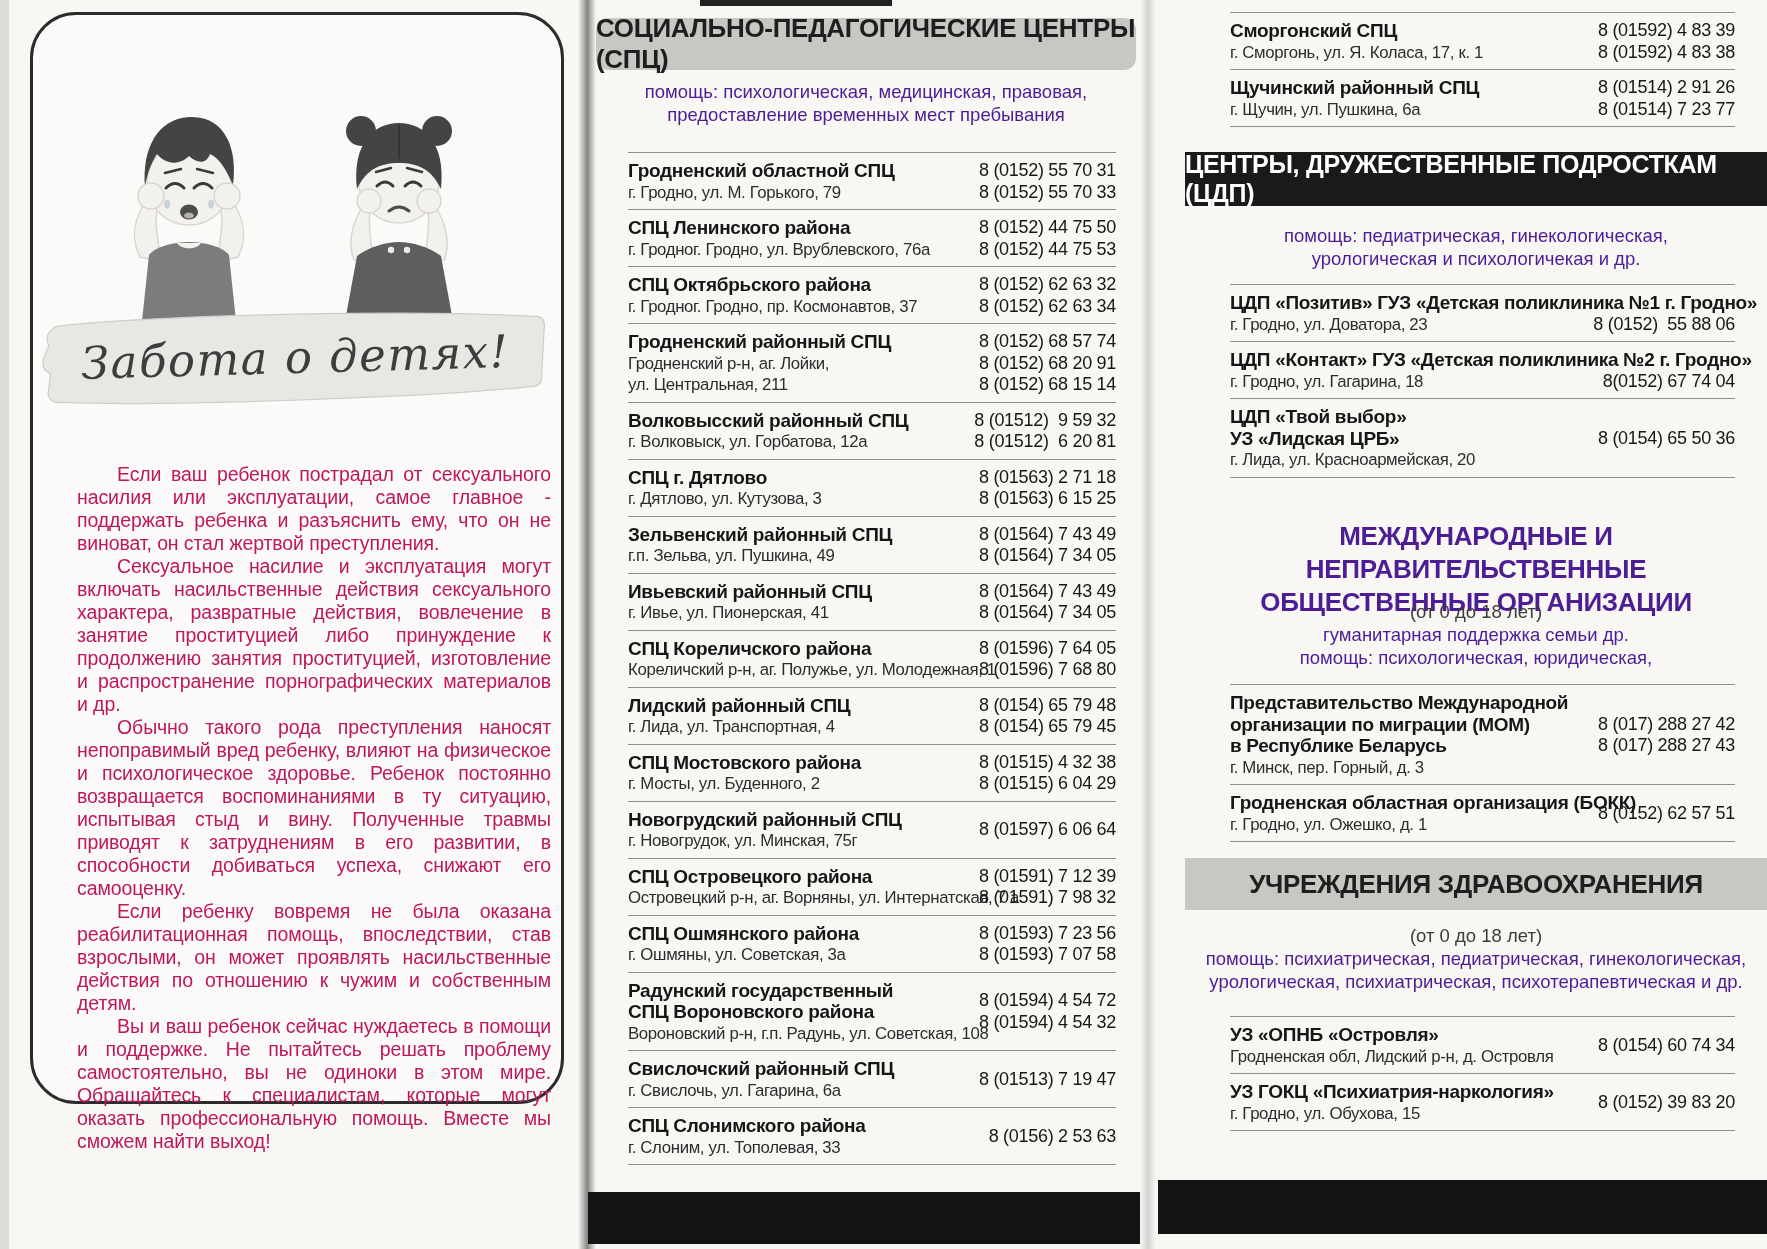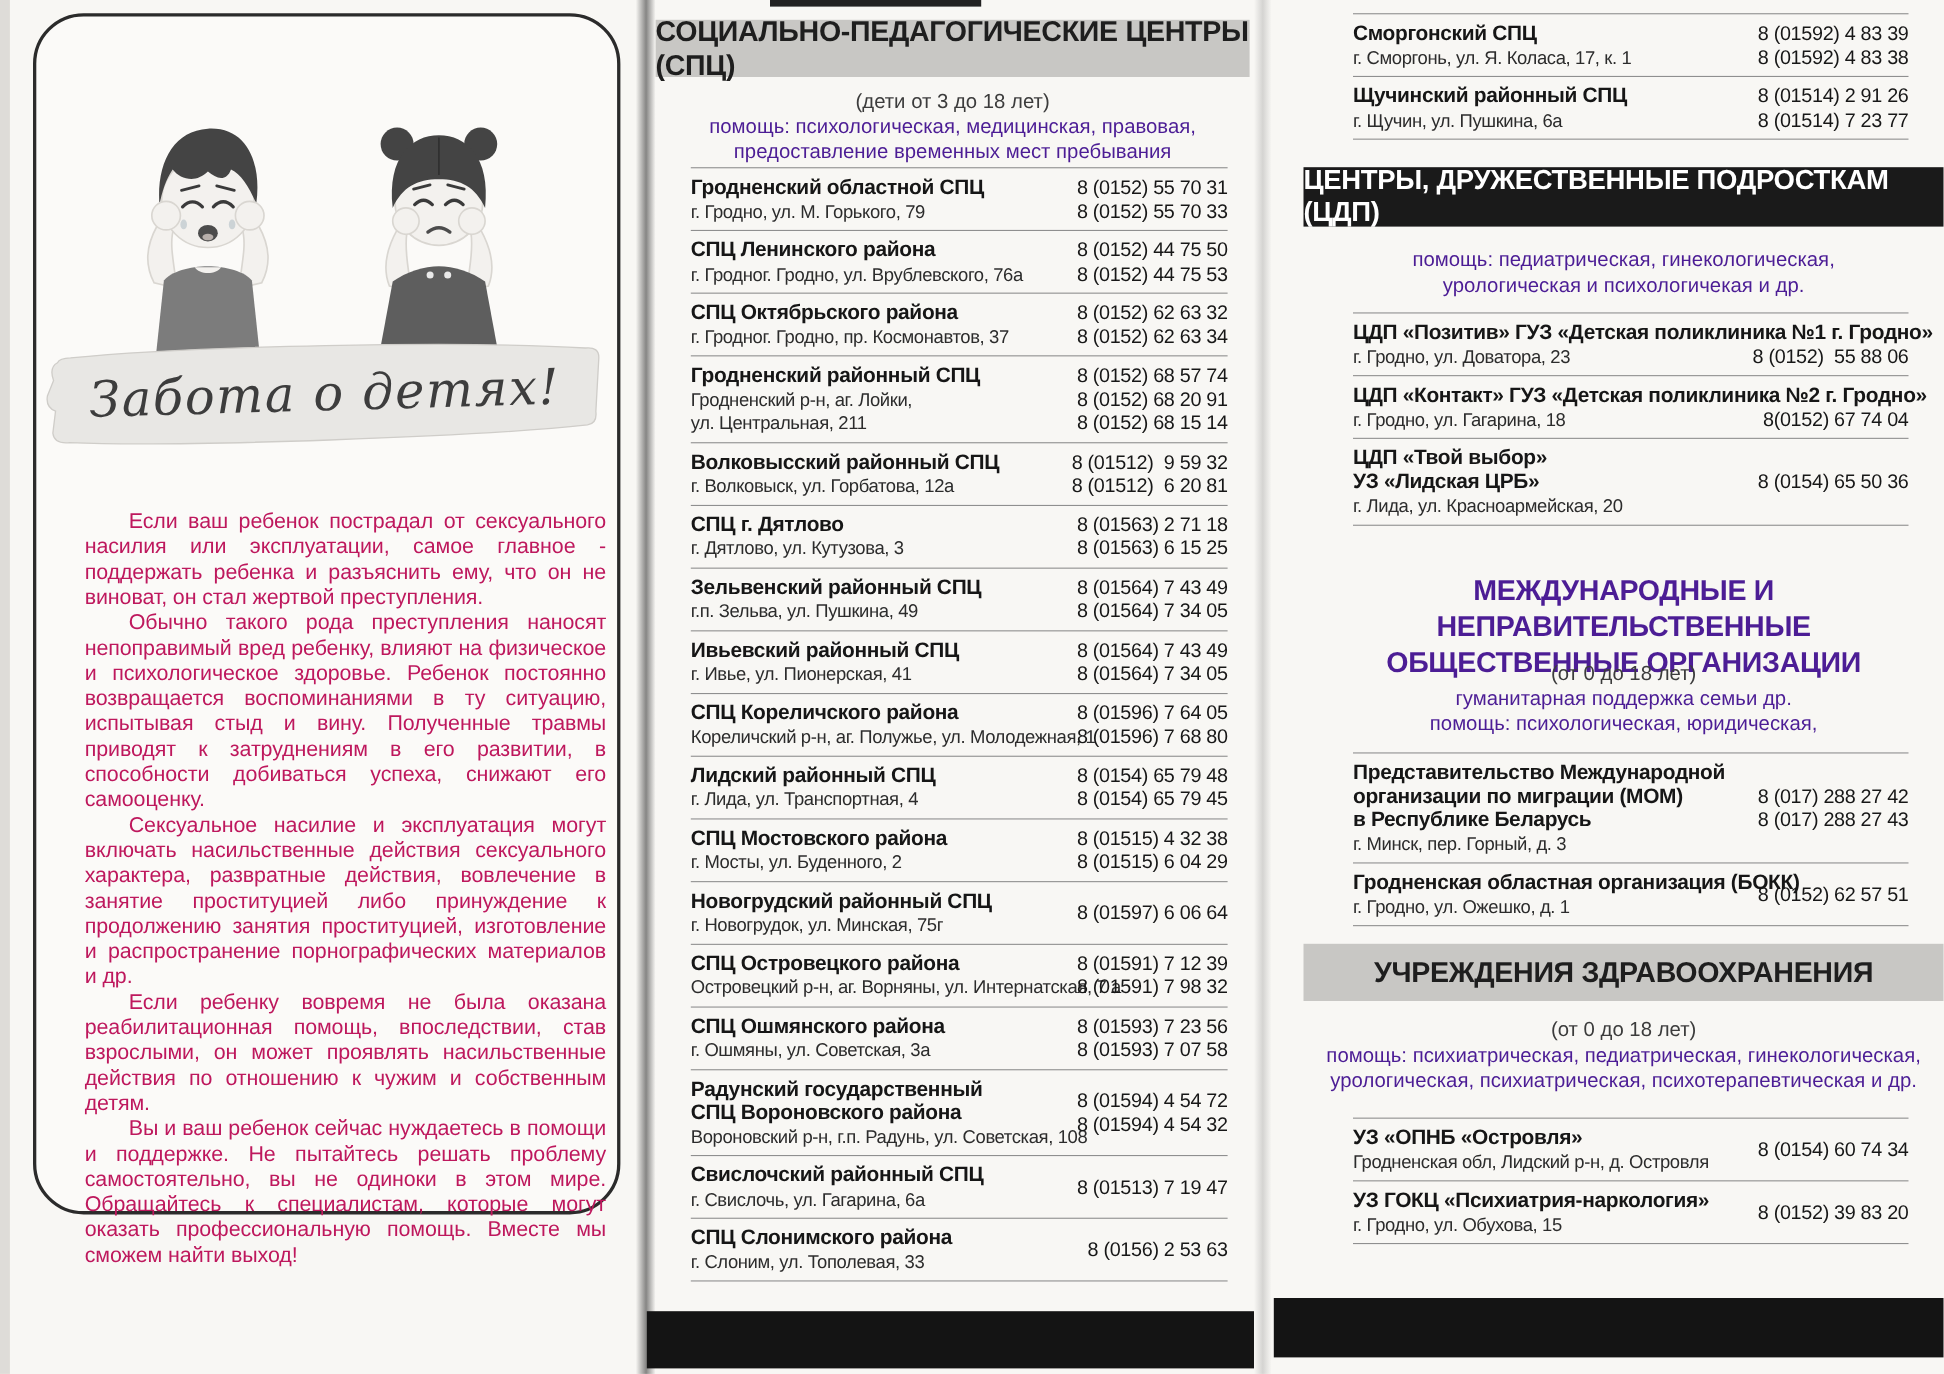--- a/index.html
+++ b/index.html
@@ -64,21 +64,21 @@
   .entry{border-top:1px solid var(--sep);padding:7px 0 6px;}
   .entries .entry:last-child{border-bottom:1px solid var(--sep);}
   .entry.fx{display:flex;justify-content:space-between;align-items:center;gap:6px;}
   .e-text{min-width:0;}
   .nm{font-weight:700;font-size:19px;line-height:21.5px;white-space:nowrap;letter-spacing:-0.3px;color:#161616;}
   .ad{font-size:16.8px;line-height:21.5px;white-space:nowrap;letter-spacing:-0.35px;color:#2c2c2c;}
   .ph{flex:0 0 auto;text-align:right;}
   .pl{font-size:18px;line-height:21.5px;white-space:pre;letter-spacing:-0.3px;color:#171717;}
   .e-row{display:flex;justify-content:space-between;align-items:center;gap:8px;}
   
-  .mid-band{top:18px;}
+  .mid-band{top:18px;border-radius:12px;}
   .mid-sub{top:80px;}
   .mid-entries{top:152px;left:32px;width:488px;}
   
   .cont-entries{top:12px;left:45px;width:505px;}
   .cdp-band{top:152px;}
   .cdp-sub{top:224px;}
   .cdp-entries{top:284px;left:45px;width:505px;}
   .intl-title{top:520px;}
   .intl-sub{top:600px;}
   .intl-entries{top:684px;left:45px;width:505px;}
@@ -134,39 +134,38 @@
     </g>
   </svg>
 
   <svg class="ribbon" viewBox="0 0 510 116">
     <path d="M14,28 Q6,32 10,44 L4,58 Q2,68 11,72 L8,92 Q9,102 23,101 C125,108 395,106 494,98 Q503,97 502,86 L506,38 Q507,27 494,28 C382,18 132,16 26,24 Q16,24 14,28 Z" fill="#e8e7e4" stroke="#cfcdc9" stroke-width="1.2"></path>
     <text x="256" y="78" text-anchor="middle" font-family="'DejaVu Serif', serif" font-style="italic" font-size="45" letter-spacing="1.5" fill="#3d3d3d">Забота о детях!</text>
   </svg>
 
   <div class="body-text">
       <p>Если ваш ребенок пострадал от сексуального насилия или эксплуатации, самое главное - поддержать ребенка и разъяснить ему, что он не виноват, он стал жертвой преступления.</p>
+      <p>Сексуальное насилие и эксплуатация могут включать насильственные действия сексуального характера, развратные действия, вовлечение в занятие проституцией либо принуждение к продолжению занятия проституцией, изготовление и распространение порнографических материалов и др.</p>
       <p>Обычно такого рода преступления наносят непоправимый вред ребенку, влияют на физическое и психологическое здоровье. Ребенок постоянно возвращается воспоминаниями в ту ситуацию, испытывая стыд и вину. Полученные травмы приводят к затруднениям в его развитии, в способности добиваться успеха, снижают его самооценку.</p>
-      <p>Сексуальное насилие и эксплуатация могут включать насильственные действия сексуального характера, развратные действия, вовлечение в занятие проституцией либо принуждение к продолжению занятия проституцией, изготовление и распространение порнографических материалов и др.</p>
       <p>Если ребенку вовремя не была оказана реабилитационная помощь, впоследствии, став взрослыми, он может проявлять насильственные действия по отношению к чужим и собственным детям.</p>
       <p>Вы и ваш ребенок сейчас нуждаетесь в помощи и поддержке. Не пытайтесь решать проблему самостоятельно, вы не одиноки в этом мире. Обращайтесь к специалистам, которые могут оказать профессиональную помощь. Вместе мы сможем найти выход!</p>
     </div>
 </div>
 
 <div class="fold-1"></div>
 <div class="fold-2"></div>
 <div class="top-sliver"></div>
 <div class="bar bar-mid"></div>
 <div class="bar bar-right"></div>
 
 <div class="mid-col">
   <div class="band mid-band">
     <span>СОЦИАЛЬНО-ПЕДАГОГИЧЕСКИЕ ЦЕНТРЫ (СПЦ)</span>
   </div>
   <div class="subhead mid-sub">
-    <div class="age">(дети от 3 до 18 лет)</div>
     <div class="hl">помощь: психологическая, медицинская, правовая,</div>
     <div class="hl">предоставление временных мест пребывания</div>
   </div>
   <div class="entries mid-entries">
       <div class="entry fx">
         <div class="e-text">
           <div class="nm">Гродненский областной СПЦ</div>
           <div class="ad">г. Гродно, ул. М. Горького, 79</div>
         </div>
         <div class="ph">

